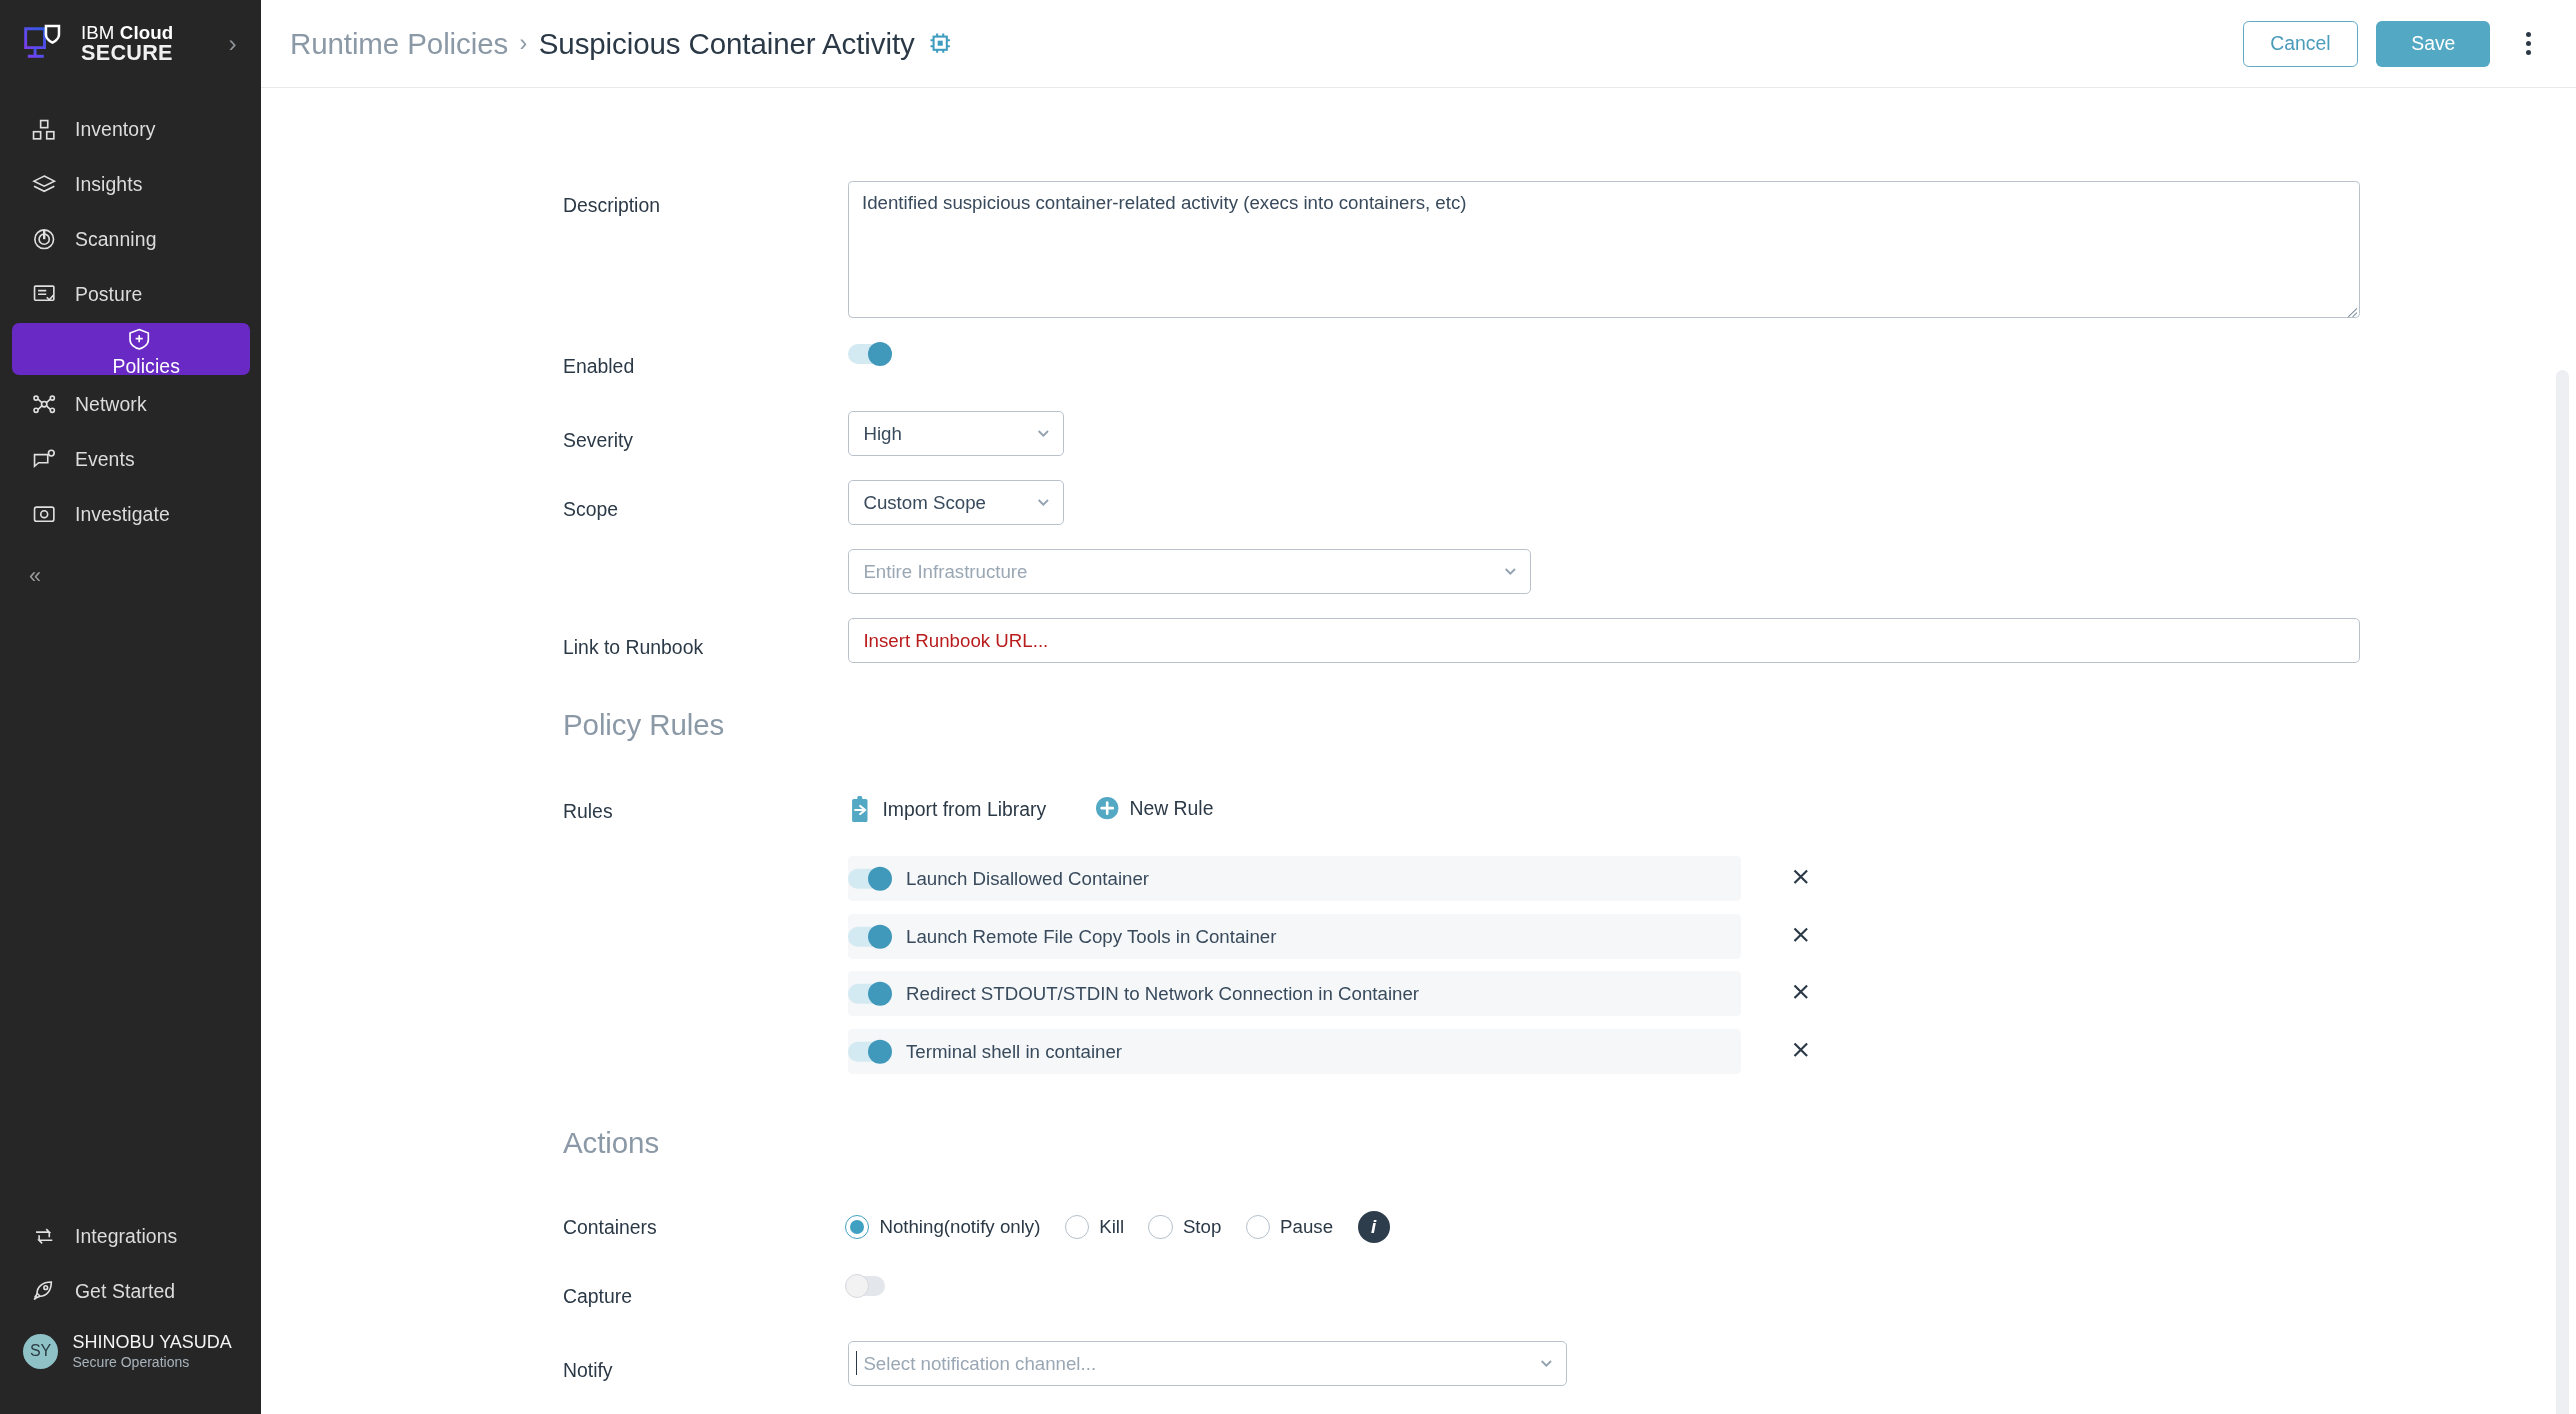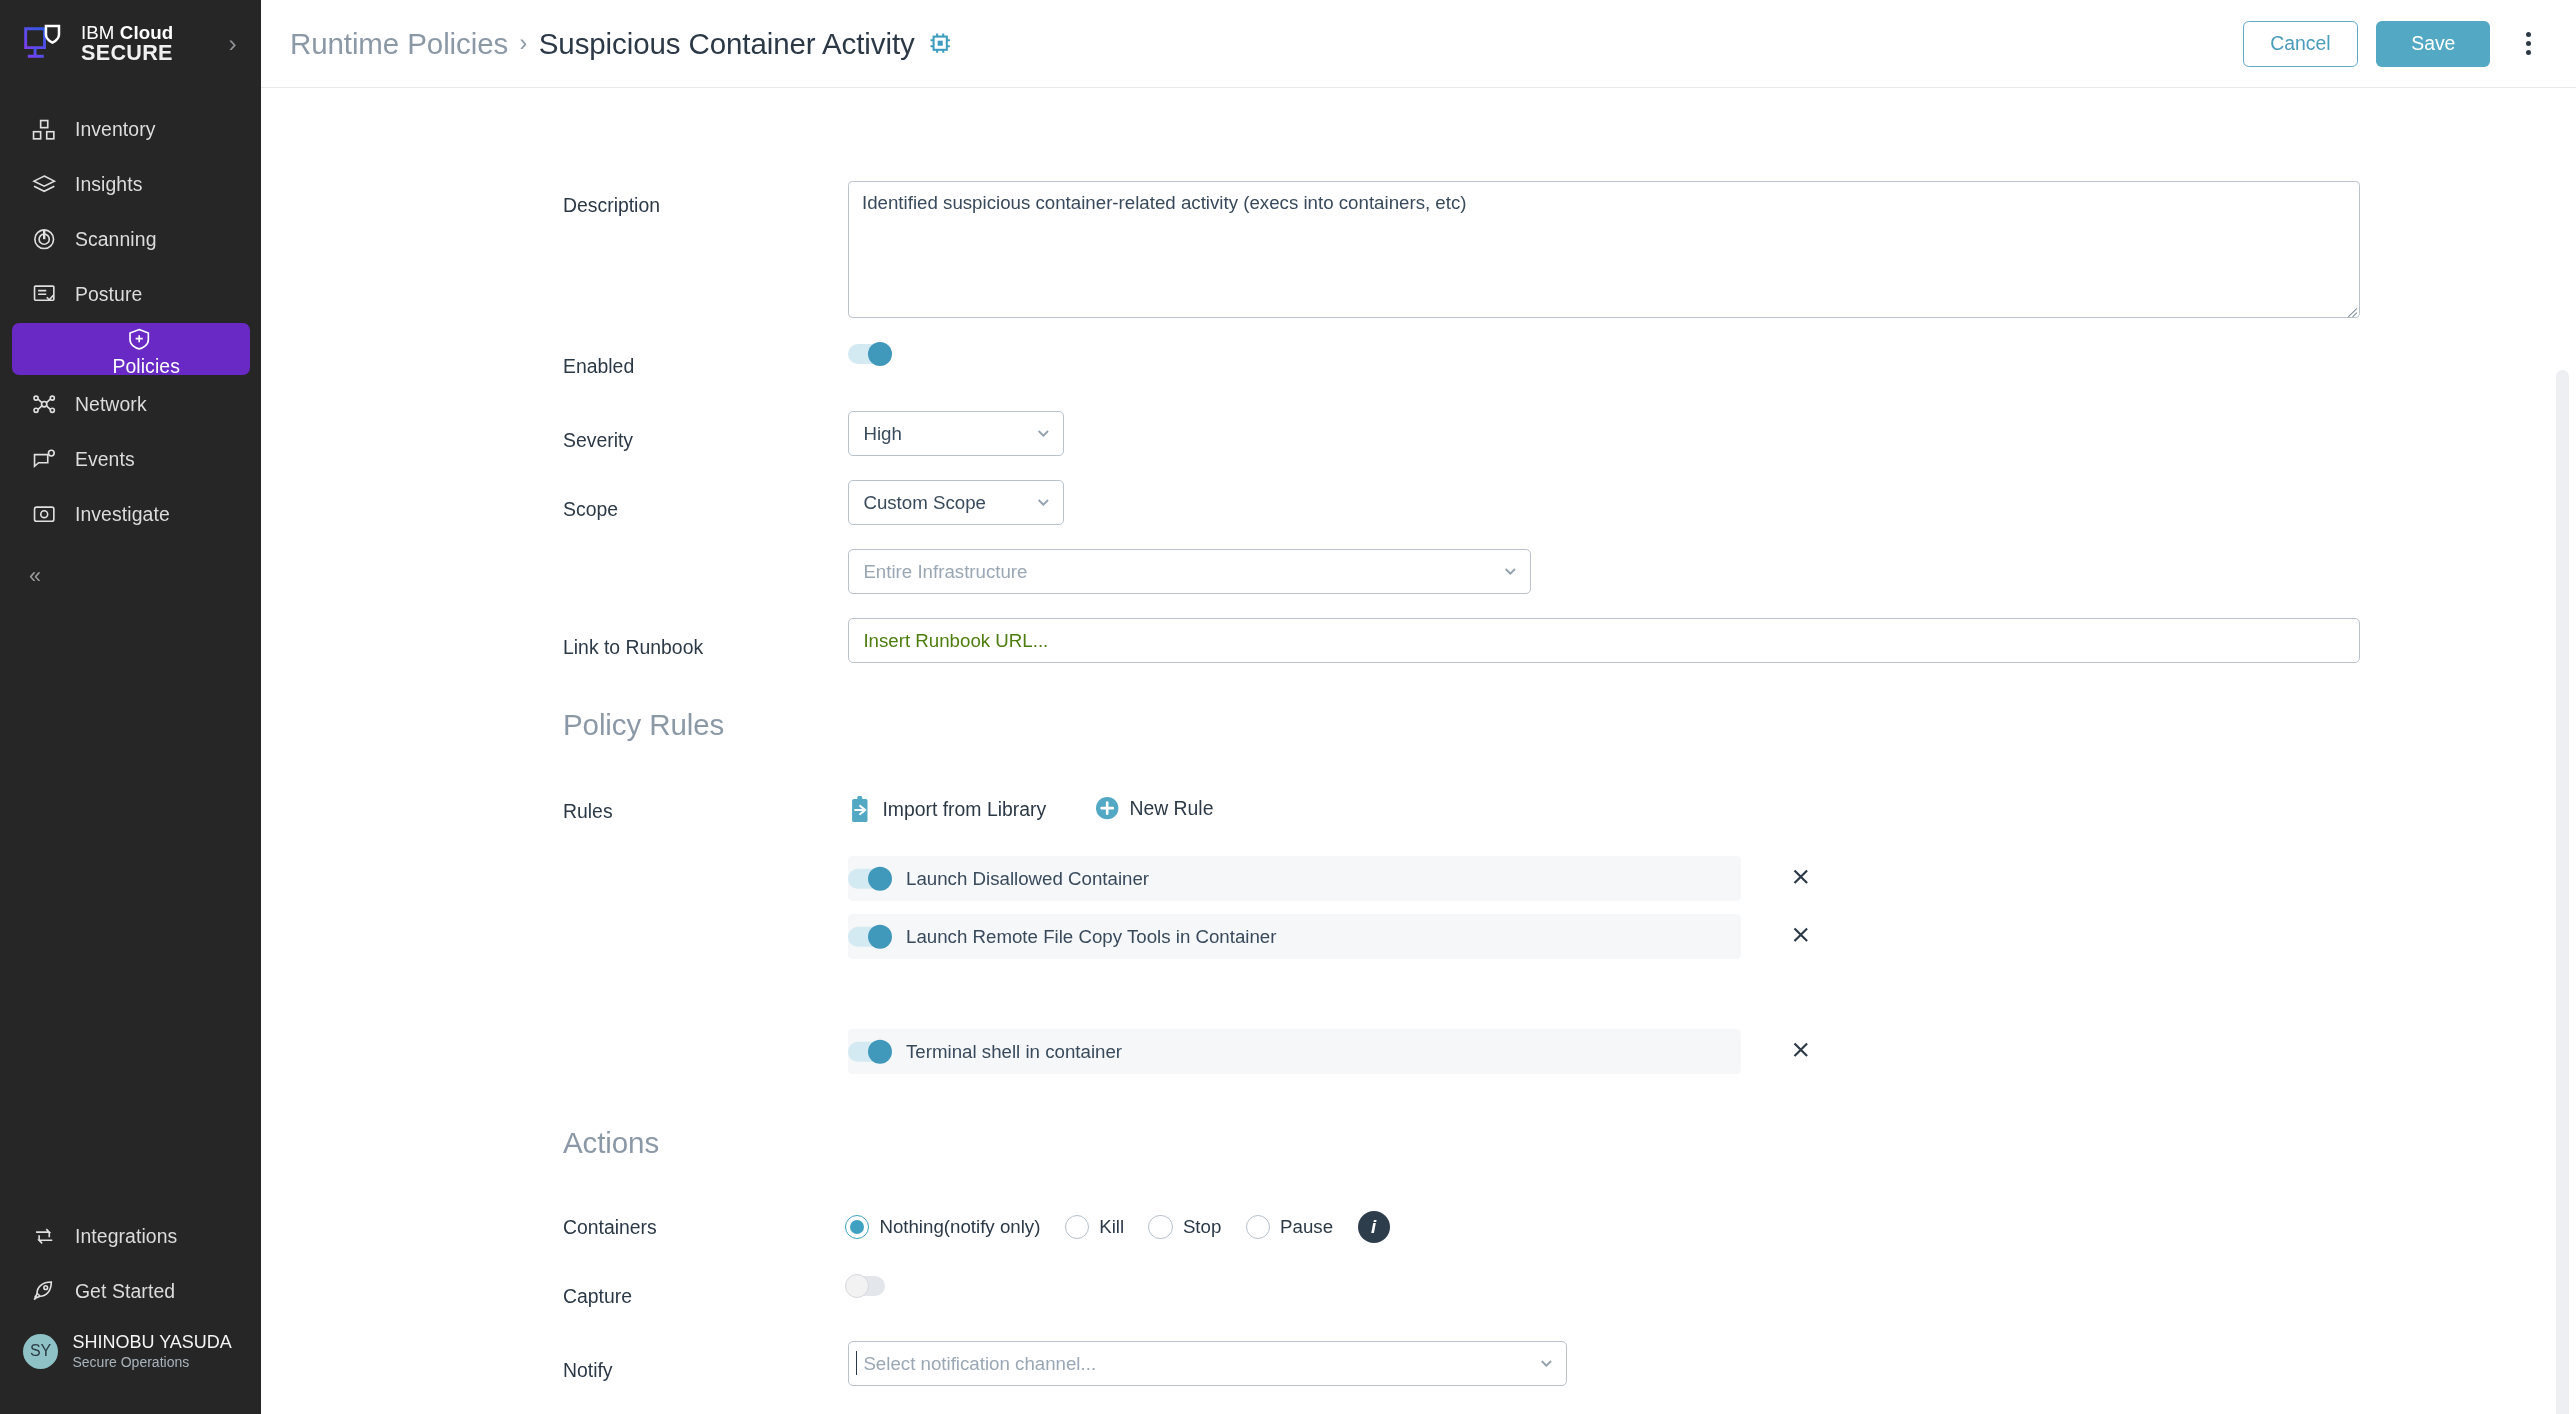--- a/index.html
+++ b/index.html
@@ -175,21 +175,21 @@
     height: 45px; display: flex; align-items: center;
     padding: 0 10px 0 14.4px; font-size: 18.7px; color: #384a5c;
     cursor: pointer;
   }
   .sel .cv { margin-left: auto; color: #93a2b0; display: flex; }
   .sel.placeholder { color: #9aa7b4; }
 
   .textinput {
     border: 0.7px solid #b9c2cb; border-radius: 5px; background: #fff;
     height: 45px; display: flex; align-items: center;
-    padding: 0 14.4px; font-size: 18.7px; color: #4d7c0f;
+    padding: 0 14.4px; font-size: 18.7px; color: #b91c1c;
   }
 
   .section-title {
     position: absolute; font-size: 29.5px; color: #8b99a7; font-weight: 300;
     letter-spacing: -0.1px;
   }
 
   .linkbtn {
     display: inline-flex; align-items: center; cursor: pointer;
     font-size: 19.4px; color: #2b3947;
@@ -507,20 +507,32 @@
           <span class="knob"></span>
         </span>
         <span class="rule-pill">Launch Remote File Copy Tools in Container</span>
         <span class="xbtn">
           <svg width="21.6" height="21.6" viewBox="0 0 24 24" stroke="currentColor" stroke-width="2.4" fill="none">
               <path d="M5 5 L19 19M19 5 L5 19"></path>
             </svg>
         </span>
       </div>
 
+      <div class="rule-row" style="left:587px; top:883px">
+        <span class="toggle rule-toggle">
+          <span class="track"></span>
+          <span class="knob"></span>
+        </span>
+        <span class="rule-pill">Redirect STDOUT/STDIN to Network Connection in Container</span>
+        <span class="xbtn">
+          <svg width="21.6" height="21.6" viewBox="0 0 24 24" stroke="currentColor" stroke-width="2.4" fill="none">
+              <path d="M5 5 L19 19M19 5 L5 19"></path>
+            </svg>
+        </span>
+      </div>
 
       <div class="rule-row" style="left:587px; top:941px">
         <span class="toggle rule-toggle">
           <span class="track"></span>
           <span class="knob"></span>
         </span>
         <span class="rule-pill">Terminal shell in container</span>
         <span class="xbtn">
           <svg width="21.6" height="21.6" viewBox="0 0 24 24" stroke="currentColor" stroke-width="2.4" fill="none">
               <path d="M5 5 L19 19M19 5 L5 19"></path>

